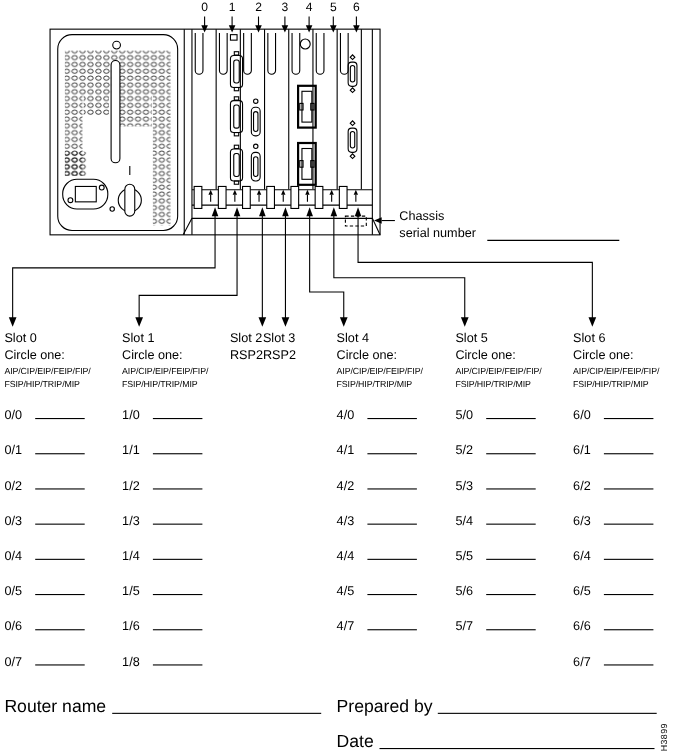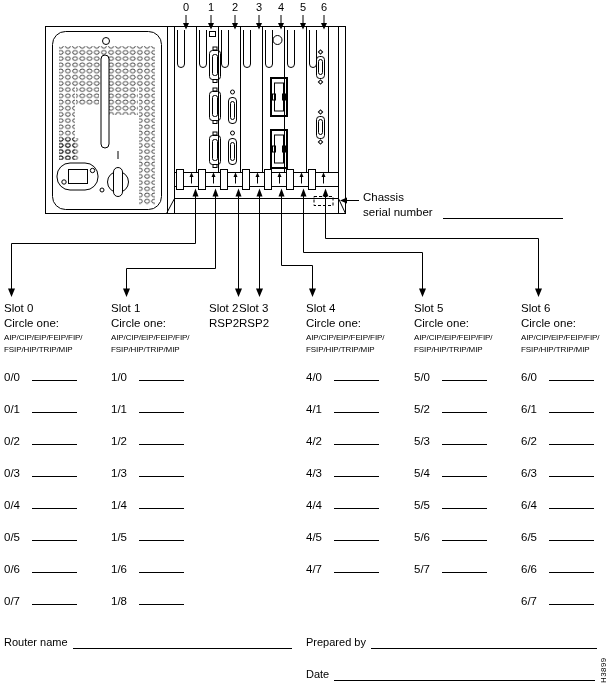--- a/index.html
+++ b/index.html
@@ -14,21 +14,21 @@
   .slot-title{display:block;font-size:11.5px;line-height:13px;}
   .instr{position:absolute;left:0;top:15px;font-size:11.5px;white-space:nowrap;}
   .opts{position:absolute;left:0;font-size:8px;letter-spacing:-0.1px;white-space:nowrap;}
   .opts1{top:31px;}
   .opts2{top:43px;}
   .ports{position:absolute;left:0;top:68px;}
   .port-row{height:32px;white-space:nowrap;line-height:12px;}
   .port-label{display:inline-block;width:28px;font-size:11.5px;}
   .blank{display:inline-block;width:45px;height:10px;border-bottom:1.3px solid #000;}
   .form-row{position:absolute;display:flex;align-items:flex-end;height:15px;}
-  .form-label{font-size:11px;line-height:13px;white-space:nowrap;padding-right:5px;}
+  .form-label{font-size:16px;line-height:13px;white-space:nowrap;padding-right:5px;}
   .fill{flex:1;height:1px;border-bottom:1.3px solid #000;}
   .fignum{
     position:absolute;left:599px;top:683px;font-size:8px;letter-spacing:0.4px;
     transform:rotate(-90deg);transform-origin:0 0;white-space:nowrap;
   }
 </style>
 </head>
 <body>
 
 <svg width="615" height="310" viewBox="0 0 615 310">

